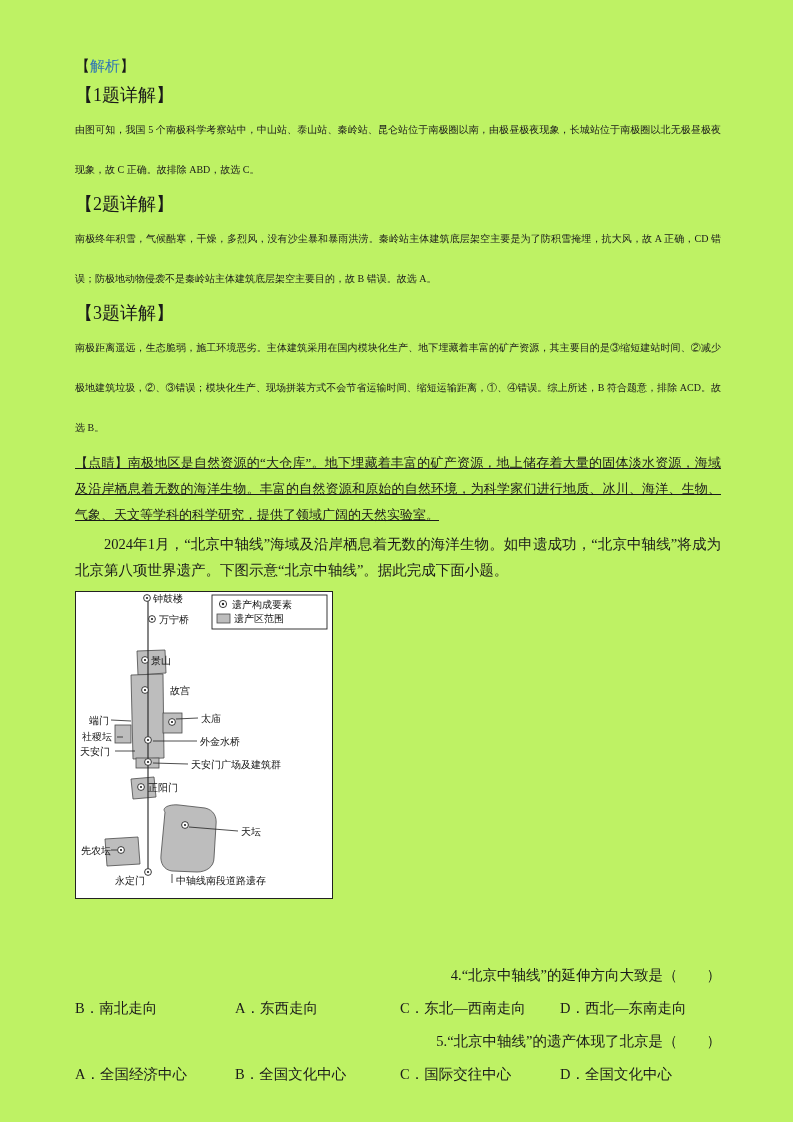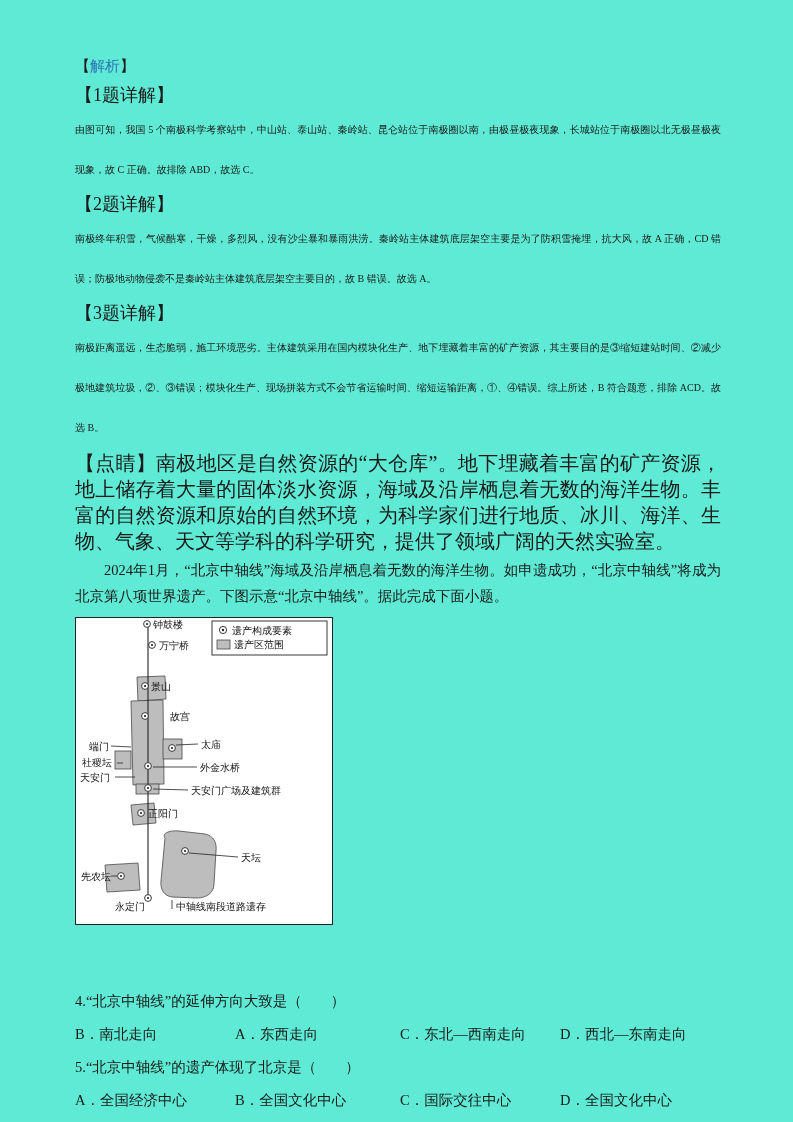--- a/index.html
+++ b/index.html
@@ -1,40 +1,40 @@
 <!DOCTYPE html>
 <html><head>
 <meta charset="utf-8">
 <style>
   html,body{margin:0;padding:0;background:#888;}
   .page{
     position:relative;
     width:793px;height:1122px;
     margin:0 auto;
-    background:#5eead4;
+    background:#bef264;
     overflow:hidden;
     font-family:"Liberation Serif","DejaVu Serif",serif;
     color:#1a1a1a;
   }
   .content{
     position:absolute;
     top:52px;left:75px;right:72px;
   }
   .analysis-header{
     font-size:15px;line-height:29px;
   }
   .analysis-header .hl{color:#2e74b5;}
   .sec-title{
     font-size:18px;line-height:29px;font-weight:400;
   }
   .sec-body{
     font-size:10px;line-height:40px;text-align:justify;
   }
   .tip{
-    font-size:20px;line-height:26px;text-align:justify;margin-top:2px;
+    font-size:13px;line-height:26px;text-align:justify;margin-top:2px;text-decoration:underline;
   }
   .passage{
     font-size:14.5px;line-height:26px;text-align:justify;text-indent:2em;margin-top:3px;
   }
   .figure{
     margin-top:8px;
     width:258px;height:356px;
   }
   .figure svg{display:block;}
   .map-label{
@@ -46,21 +46,21 @@
     font-size:10px;
     font-family:"Liberation Sans","DejaVu Sans",sans-serif;
     fill:#111;
   }
   .zone{fill:#bdbdbd;stroke:#4a4a4a;stroke-width:0.8;}
   .axisline{stroke:#222;stroke-width:1.1;fill:none;}
   .leader{stroke:#222;stroke-width:0.8;fill:none;}
   .marker-ring{fill:#ffffff;stroke:#222;stroke-width:0.9;}
   .marker-dot{fill:#222;}
   .questions{margin-top:12px;font-size:14.5px;}
-  .q-stem{line-height:33px;}
+  .q-stem{line-height:33px;text-align:right;}
   .q-options{
     display:grid;
     grid-template-columns:160px 165px 160px 1fr;
     line-height:33px;
   }
 </style>
 </head>
 <body>
 
 <div class="page">

